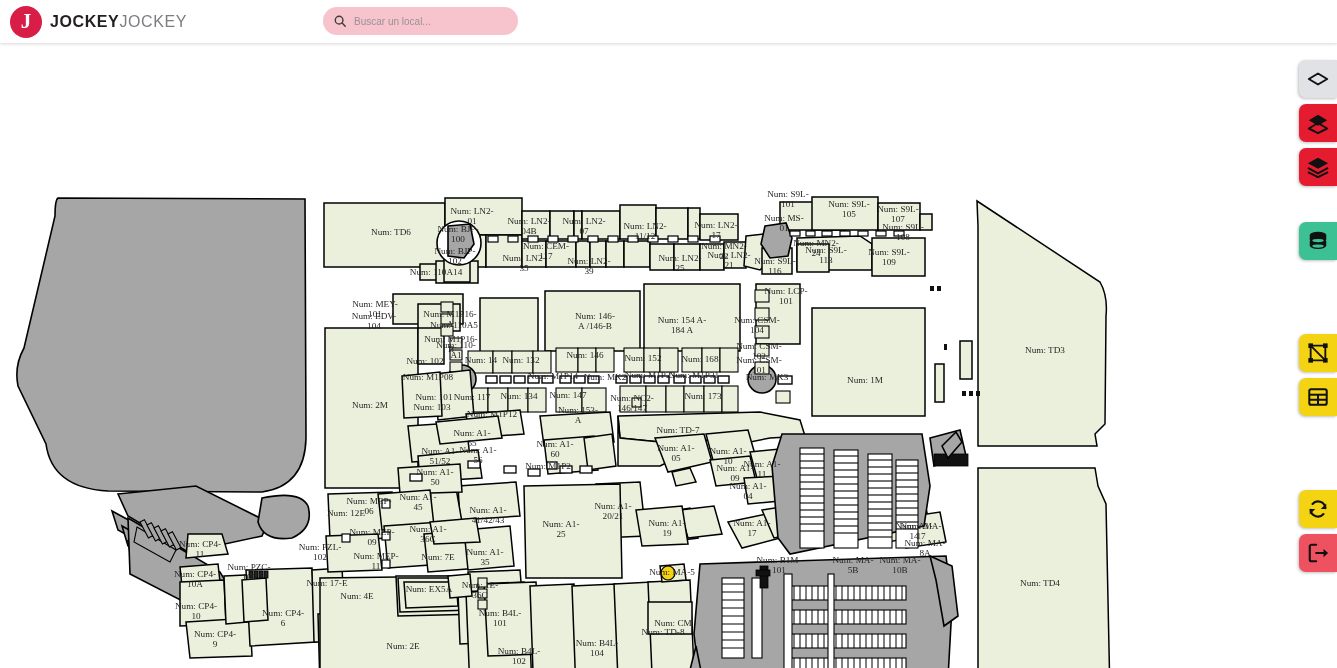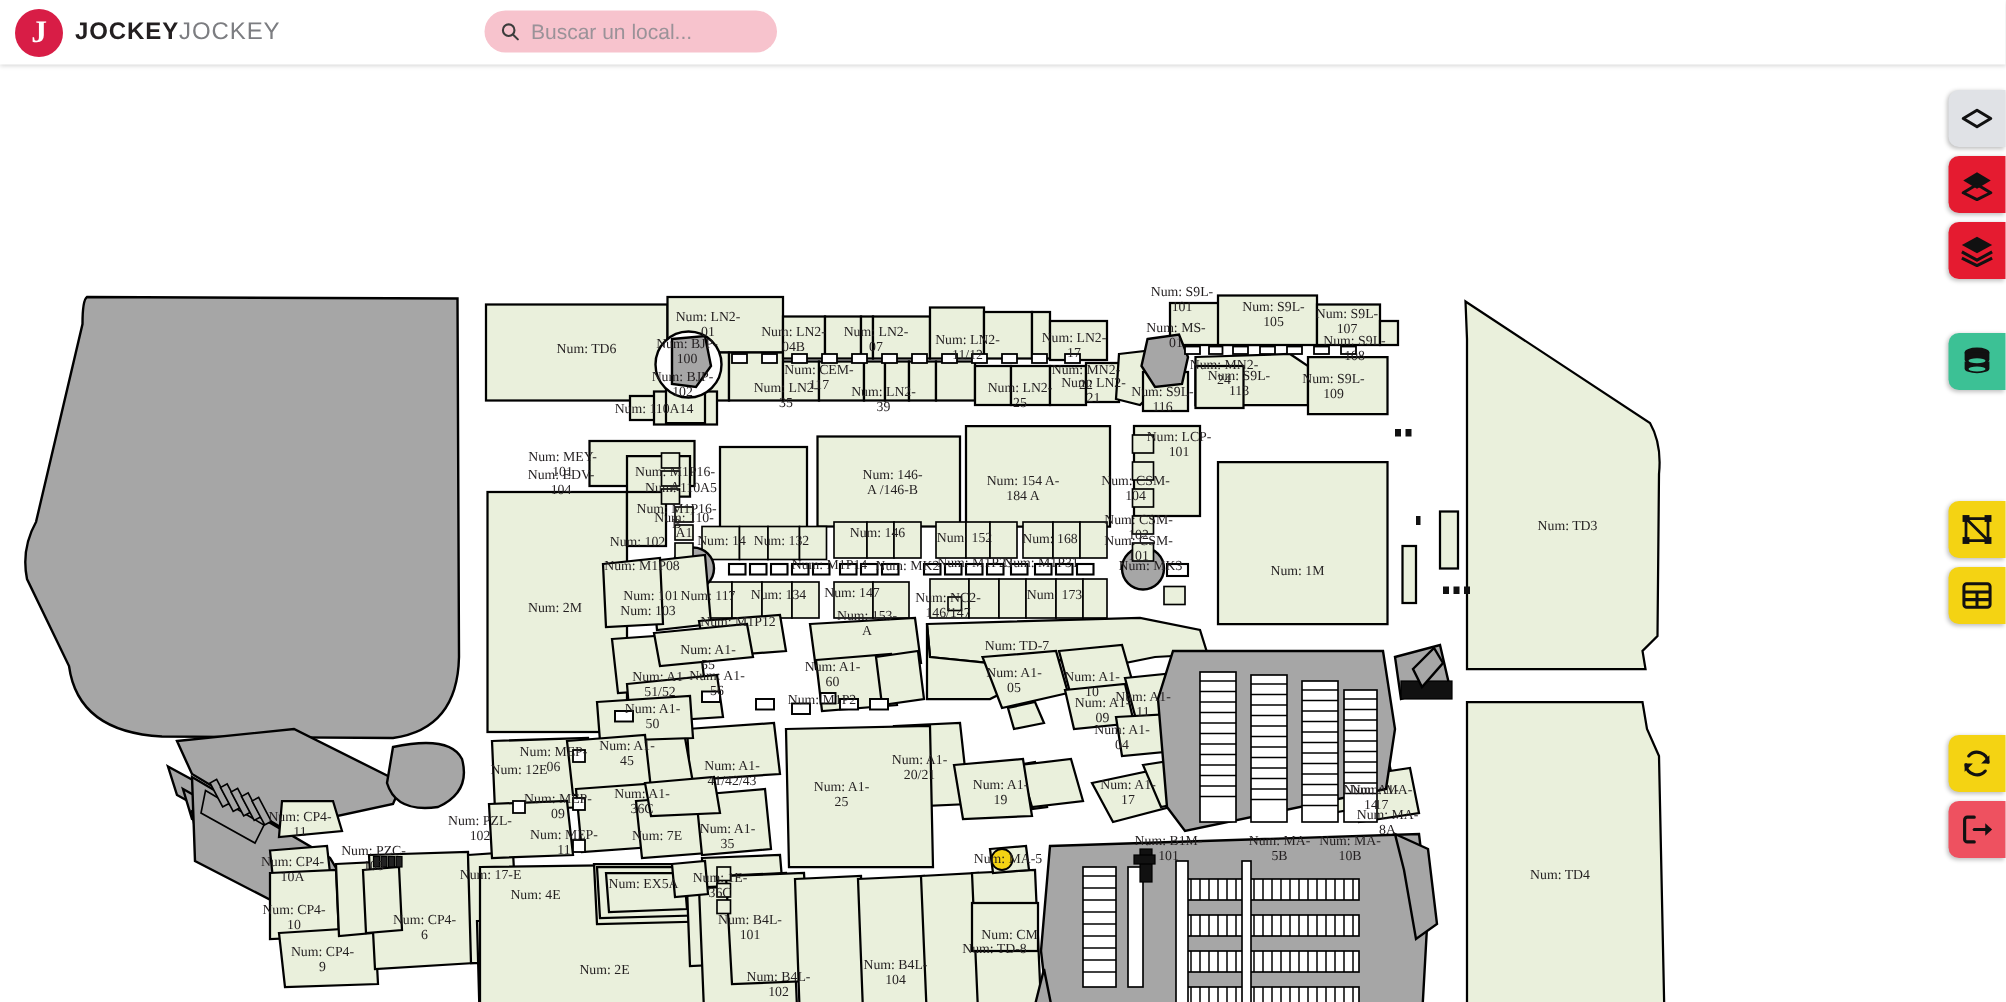--- a/index.html
+++ b/index.html
@@ -49,21 +49,21 @@
     background: #f7c3cd;
     border-radius: 14px;
     display: flex; align-items: center;
     padding: 0 10px;
     gap: 7px;
   }
   #search-icon { width: 14px; height: 14px; flex: none; display:block; }
   #search-input {
     border: none; outline: none; background: transparent;
     font-family: "Liberation Sans", sans-serif;
-    font-size: 14px; color: #8a8a8a;
+    font-size: 10px; color: #8a8a8a;
     width: 100%; height: 26px; padding: 0;
   }
   #search-input::placeholder { color: #9a9298; opacity: 1; }
 
   
   #map-canvas {
     position: absolute; top: 43px; left: 0;
     width: 1337px; height: 625px;
     background: #ffffff;
     overflow: hidden;

